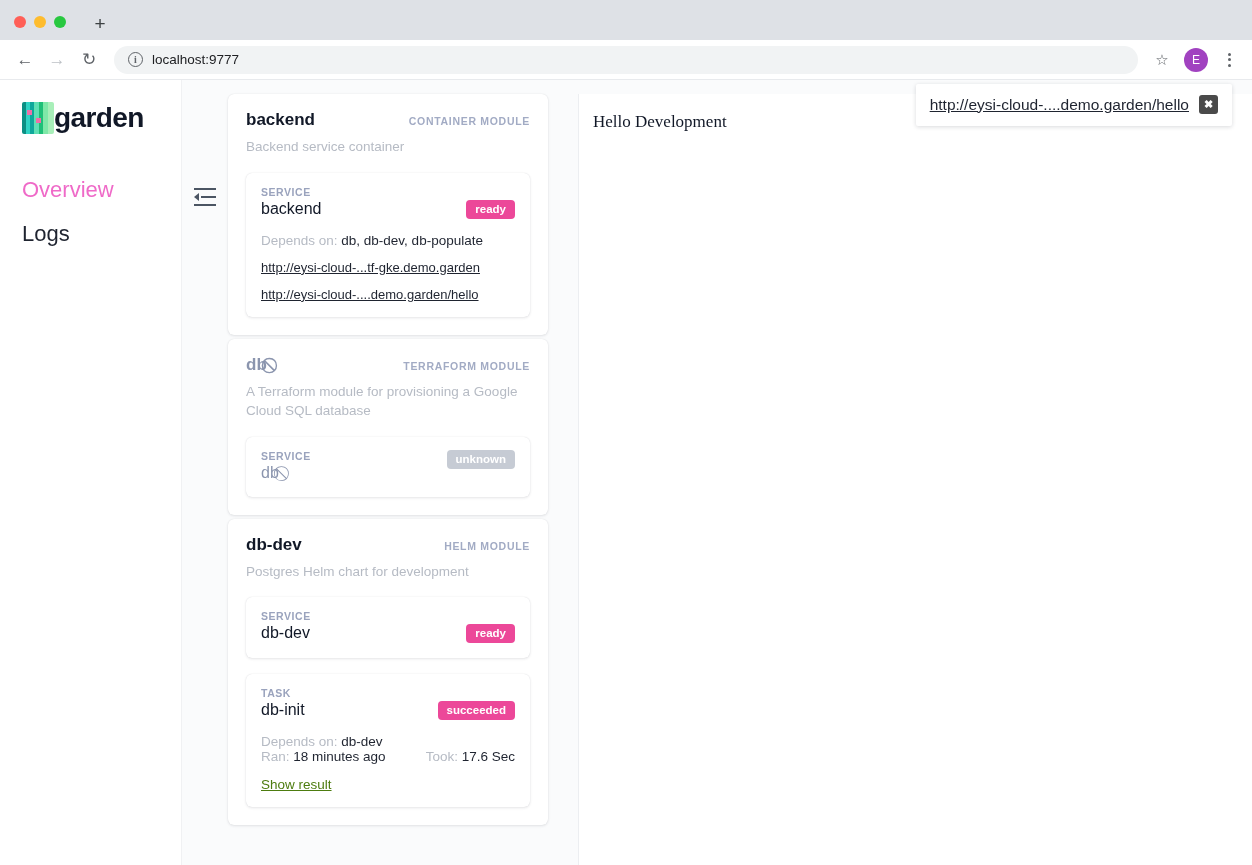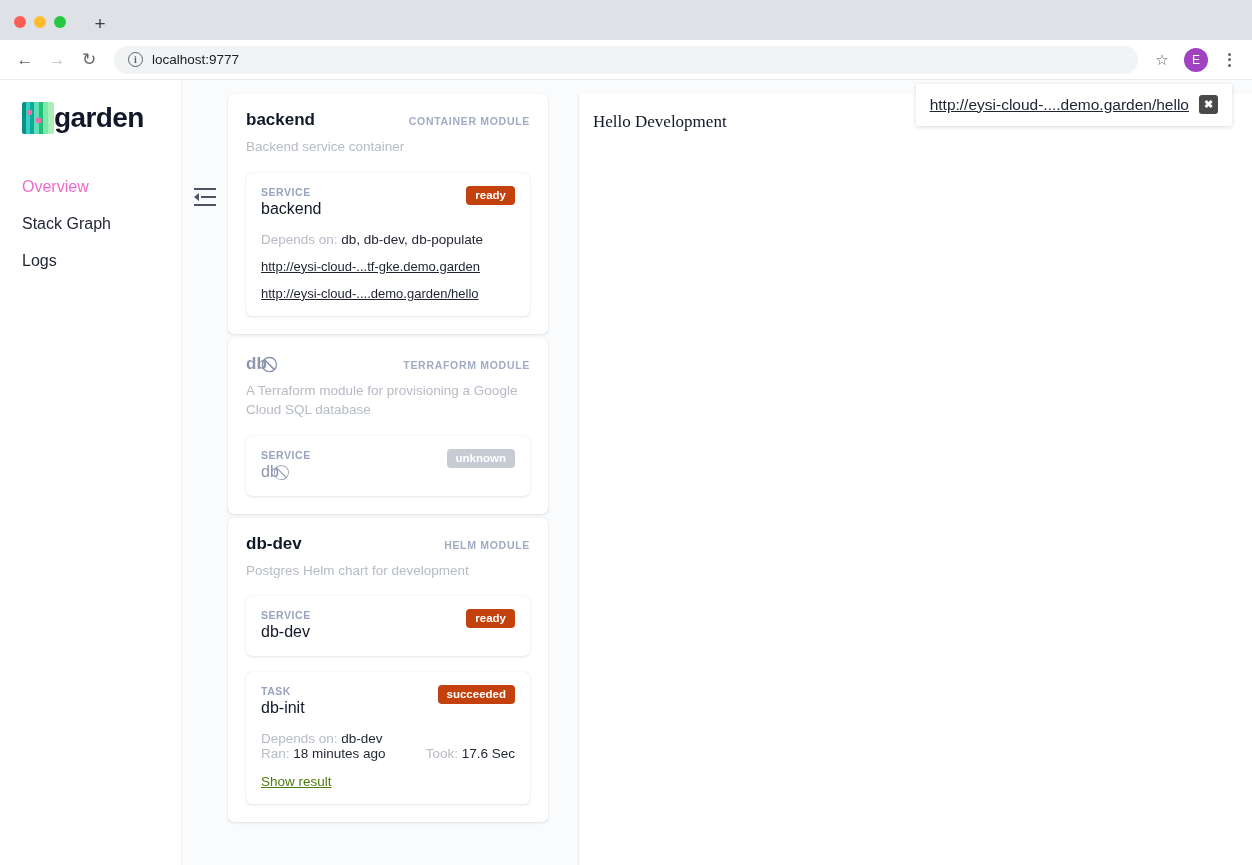--- a/index.html
+++ b/index.html
@@ -120,21 +120,21 @@
     content: ""; position: absolute; left: 5px; top: 8px;
     width: 5px; height: 5px; background: #f06fa8;
   }
   .logo-mark::after {
     content: ""; position: absolute; left: 14px; top: 16px;
     width: 5px; height: 5px; background: #f06fa8;
   }
   .logo-word { font-size: 28px; font-weight: 700; color: #111827; letter-spacing: -0.6px; }
 
   .nav-item {
-    font-size: 16px; color: #1f2430; padding: 9px 0; line-height: 1.2;
+    font-size: 22px; color: #1f2430; padding: 9px 0; line-height: 1.2;
   }
   .nav-item.active { color: #ef6ac8; }
 
   .collapse-btn {
     position: absolute; left: 194px; top: 108px;
     width: 22px; height: 18px;
     display: flex; flex-direction: column; justify-content: space-between;
   }
   .collapse-btn .bar { height: 2px; background: #4b5563; width: 100%; }
   .collapse-btn .mid {
@@ -177,21 +177,21 @@
   .entity-kind {
     font-size: 10.5px; font-weight: 700; letter-spacing: 0.55px;
     color: #9aa3bd; text-transform: uppercase;
   }
   .entity-name { font-size: 16px; color: #111827; margin-top: 2px; display: flex; align-items: center; gap: 6px; }
   .entity-name.muted { color: #8b95ae; }
   .badge {
     font-size: 11.5px; color: #ffffff; padding: 3px 9px 4px 9px;
     border-radius: 4px; font-weight: 600; white-space: nowrap;
   }
-  .badge.ready, .badge.succeeded { background: #c2410c; }
+  .badge.ready, .badge.succeeded { background: #ec4899; margin-top: 14px; }
   .badge.unknown { background: #c6cbd4; color: #ffffff; }
 
   .depends { font-size: 13.5px; color: #b6bbc4; margin-top: 14px; }
   .depends b { color: #1f2430; font-weight: 400; }
 
   .ingress {
     display: block; font-size: 13px; color: #1f2430;
     text-decoration: underline; margin-top: 12px;
   }
 
@@ -255,21 +255,20 @@
   </div>
 
   <div class="app">
 
     <div class="sidebar">
       <div class="logo-row">
         <span class="logo-mark"></span>
         <span class="logo-word">garden</span>
       </div>
       <div class="nav-item active">Overview</div>
-      <div class="nav-item">Stack Graph</div>
       <div class="nav-item">Logs</div>
     </div>
 
     <div class="collapse-btn">
       <span class="bar"></span>
       <span class="mid">
           <span class="arrow"></span>
           <span class="bar"></span>
         </span>
       <span class="bar"></span>

